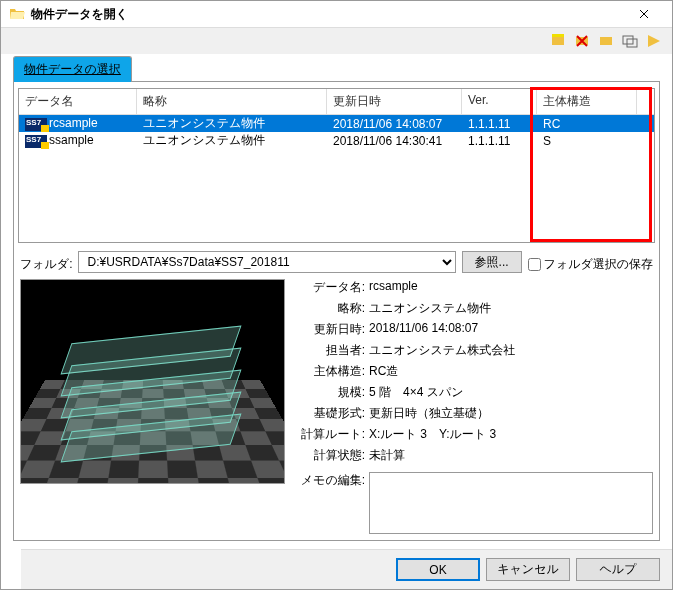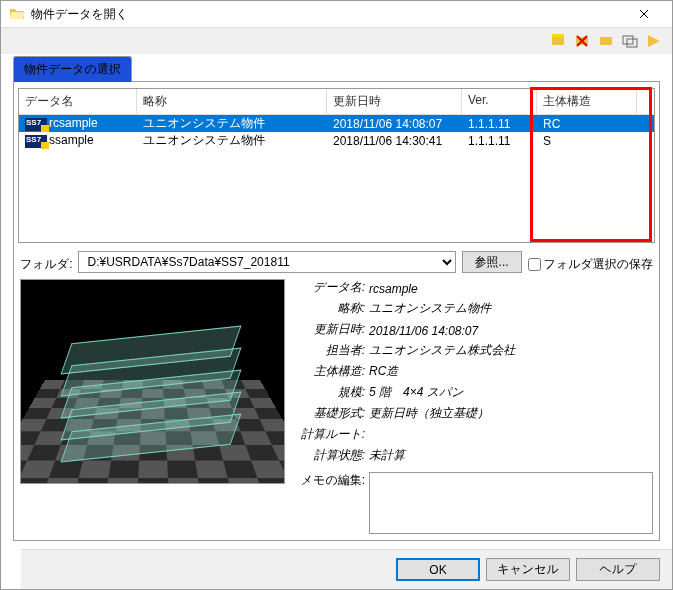--- a/index.html
+++ b/index.html
@@ -1,26 +1,26 @@
 <!DOCTYPE html>
 <html><head>
 <meta charset="utf-8">
 <style>
 * { box-sizing: border-box; margin: 0; padding: 0; font-family: "MS PGothic", "Meiryo", sans-serif; font-size: 12px; }
 body { background: #fff; width: 673px; height: 590px; overflow: hidden; }
 .window { width: 673px; height: 590px; border: 1px solid #999; background: #fff; display: flex; flex-direction: column; }
-.titlebar { height: 30px; background: #fff; display: flex; align-items: center; padding: 0 8px; border-bottom: 1px solid #ddd; }
+.titlebar { height: 30px; background: #fff; display: flex; align-items: center; padding: 0 8px; border-bottom: 1px solid #ddd; font-weight: bold; }
 .titlebar .icon { width: 16px; height: 16px; margin-right: 6px; }
 .titlebar .title { flex: 1; color: #000; }
 .titlebar .close { width: 40px; height: 24px; display: flex; align-items: center; justify-content: center; cursor: pointer; }
 .toolbar { height: 28px; display: flex; justify-content: flex-end; align-items: center; padding-right: 8px; gap: 4px; background: #f0f0f0; }
 .toolbar .tb { width: 20px; height: 20px; border: none; background: none; cursor: pointer; display: flex; align-items: center; justify-content: center; }
 .tabs { display: flex; margin: 2px 12px 0 12px; }
 .tab { border: 1px solid #999; border-bottom: none; padding: 4px 10px; background: #fff; cursor: pointer; margin-right: 2px; border-radius: 3px 3px 0 0; }
-.tab.active { background: #1d4ed8; position: relative; z-index: 2; }
+.tab.active { background: #0ea5e9; position: relative; z-index: 2; text-decoration: underline; }
 .tab.inactive { background: #f0f0f0; }
 .content { border: 1px solid #999; margin: 0 12px 8px 12px; padding: 6px 4px 4px 4px; margin-top: -1px; }
 .listview { border: 1px solid #999; height: 155px; background: #fff; position: relative; }
 .lv-head { display: flex; background: #fff; border-bottom: 1px solid #ddd; }
 .lv-head .col { border-right: 1px solid #ddd; padding: 4px 6px; background: #fff; color: #333; }
 .lv-row { display: flex; height: 17px; align-items: center; }
 .lv-row.selected { background: #0078d7; color: #fff; }
 .lv-row .cell { padding: 1px 6px; white-space: nowrap; overflow: hidden; }
 .c1 { width: 118px; } .c2 { width: 190px; } .c3 { width: 135px; } .c4 { width: 75px; } .c5 { width: 100px; }
 .highlight-box { position: absolute; border: 3px solid red; top: -2px; right: 2px; width: 122px; height: 155px; pointer-events: none; }
@@ -36,21 +36,21 @@
 .preview { width: 265px; height: 205px; border: 1px solid #999; background: #000; position: relative; overflow: hidden; }
 .checker { position: absolute; inset: 0; background-image:
   linear-gradient(45deg,#2a2a2a 25%,transparent 25%),
   linear-gradient(-45deg,#2a2a2a 25%,transparent 25%),
   linear-gradient(45deg,transparent 75%,#2a2a2a 75%),
   linear-gradient(-45deg,transparent 75%,#2a2a2a 75%);
   background-size: 48px 48px; background-position: 0 0,0 24px,24px -24px,-24px 0; background-color:#555; transform: perspective(400px) rotateX(60deg) translateY(40px); transform-origin: center 70%; }
 .building { position: absolute; left: 45px; top: 55px; width: 180px; height: 120px; }
 .floor { position: absolute; width: 170px; height: 30px; border: 1px solid rgba(120,220,200,0.9); background: rgba(150,230,210,0.25); transform: skewY(-6deg) skewX(-20deg); }
 .details { flex: 1; }
-.drow { display: flex; margin-bottom: 4px; align-items: flex-end; font-style: italic; }
+.drow { display: flex; margin-bottom: 4px; align-items: flex-start; }
 .dlbl { width: 70px; text-align: right; margin-right: 4px; color: #000; }
 .dval { color: #000; }
 .memo-wrap { display: flex; margin-top: 8px; }
 .memo-wrap .mlbl { width: 70px; text-align: right; margin-right: 4px; }
 .memo-wrap textarea { flex: 1; height: 62px; border: 1px solid #999; resize: none; padding: 2px; font-family: inherit; }
 .button-bar { display: flex; justify-content: flex-end; gap: 6px; padding: 8px 12px; background: #f0f0f0; border-top: 1px solid #ddd; margin-left: 20px; }
 .button-bar button { width: 84px; height: 23px; border: 1px solid #999; background: #e1e1e1; cursor: pointer; }
 .button-bar button.default { border: 2px solid #0078d7; }
 </style>
 </head>
@@ -178,20 +178,21 @@
         <div class="drow">
             <div class="dlbl">規模:</div>
             <div class="dval">5 階　4×4 スパン</div>
           </div>
         <div class="drow">
             <div class="dlbl">基礎形式:</div>
             <div class="dval">更新日時（独立基礎）</div>
           </div>
         <div class="drow">
             <div class="dlbl">計算ルート:</div>
+            <div class="dval">X:ルート 3　Y:ルート 3</div>
           </div>
         <div class="drow">
             <div class="dlbl">計算状態:</div>
             <div class="dval">未計算</div>
           </div>
         <div class="memo-wrap">
           <div class="mlbl">メモの編集:</div>
           <textarea value="" style=""></textarea>
         </div>
       </div>

